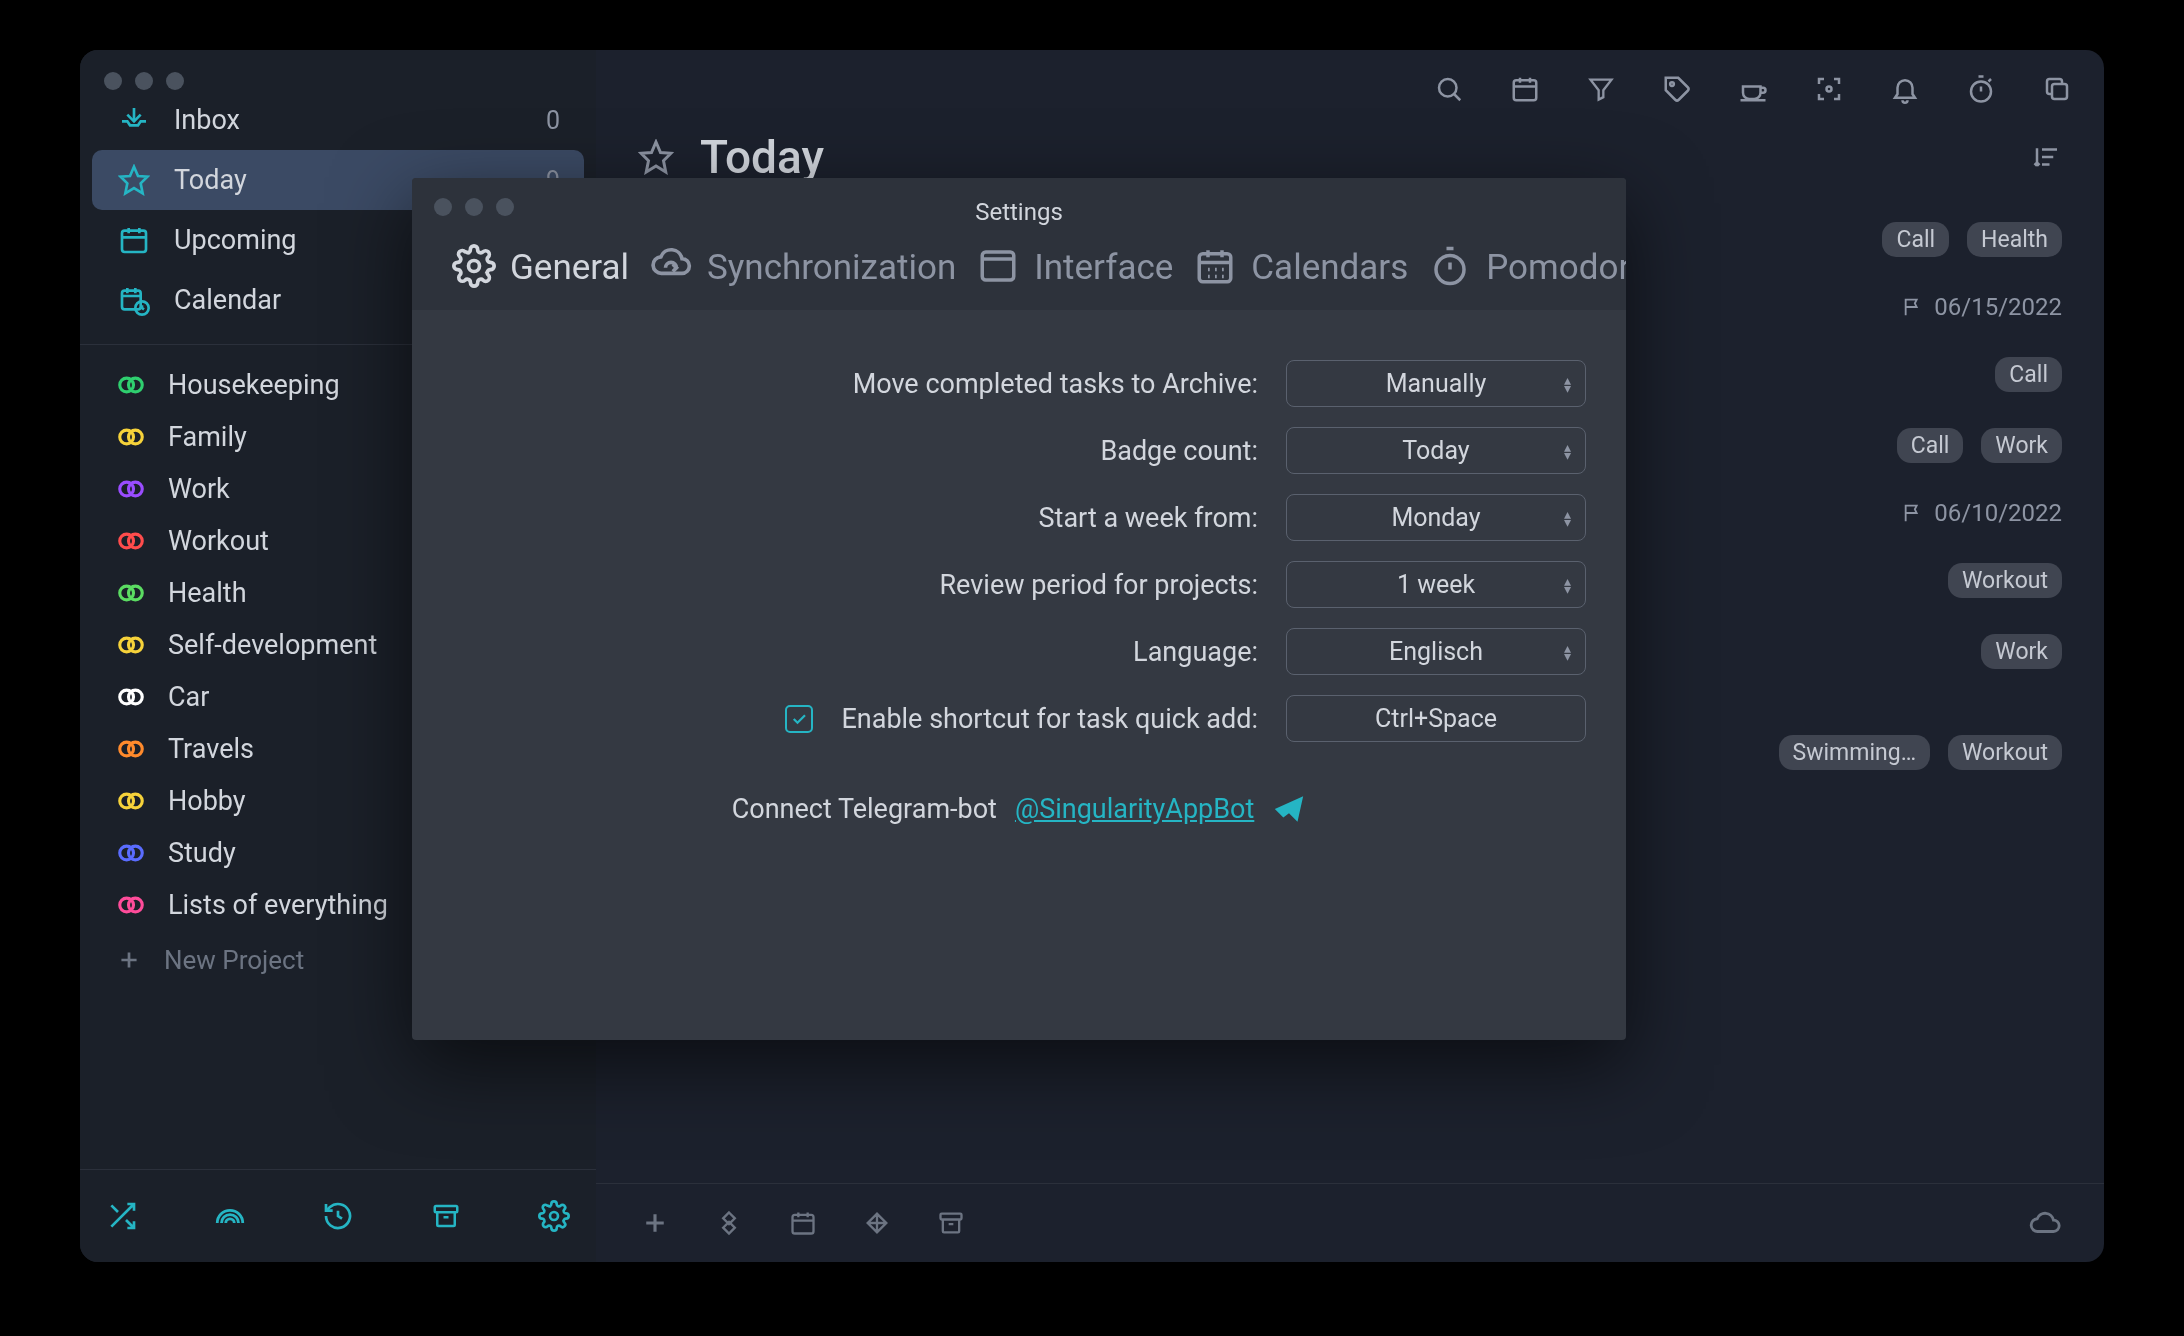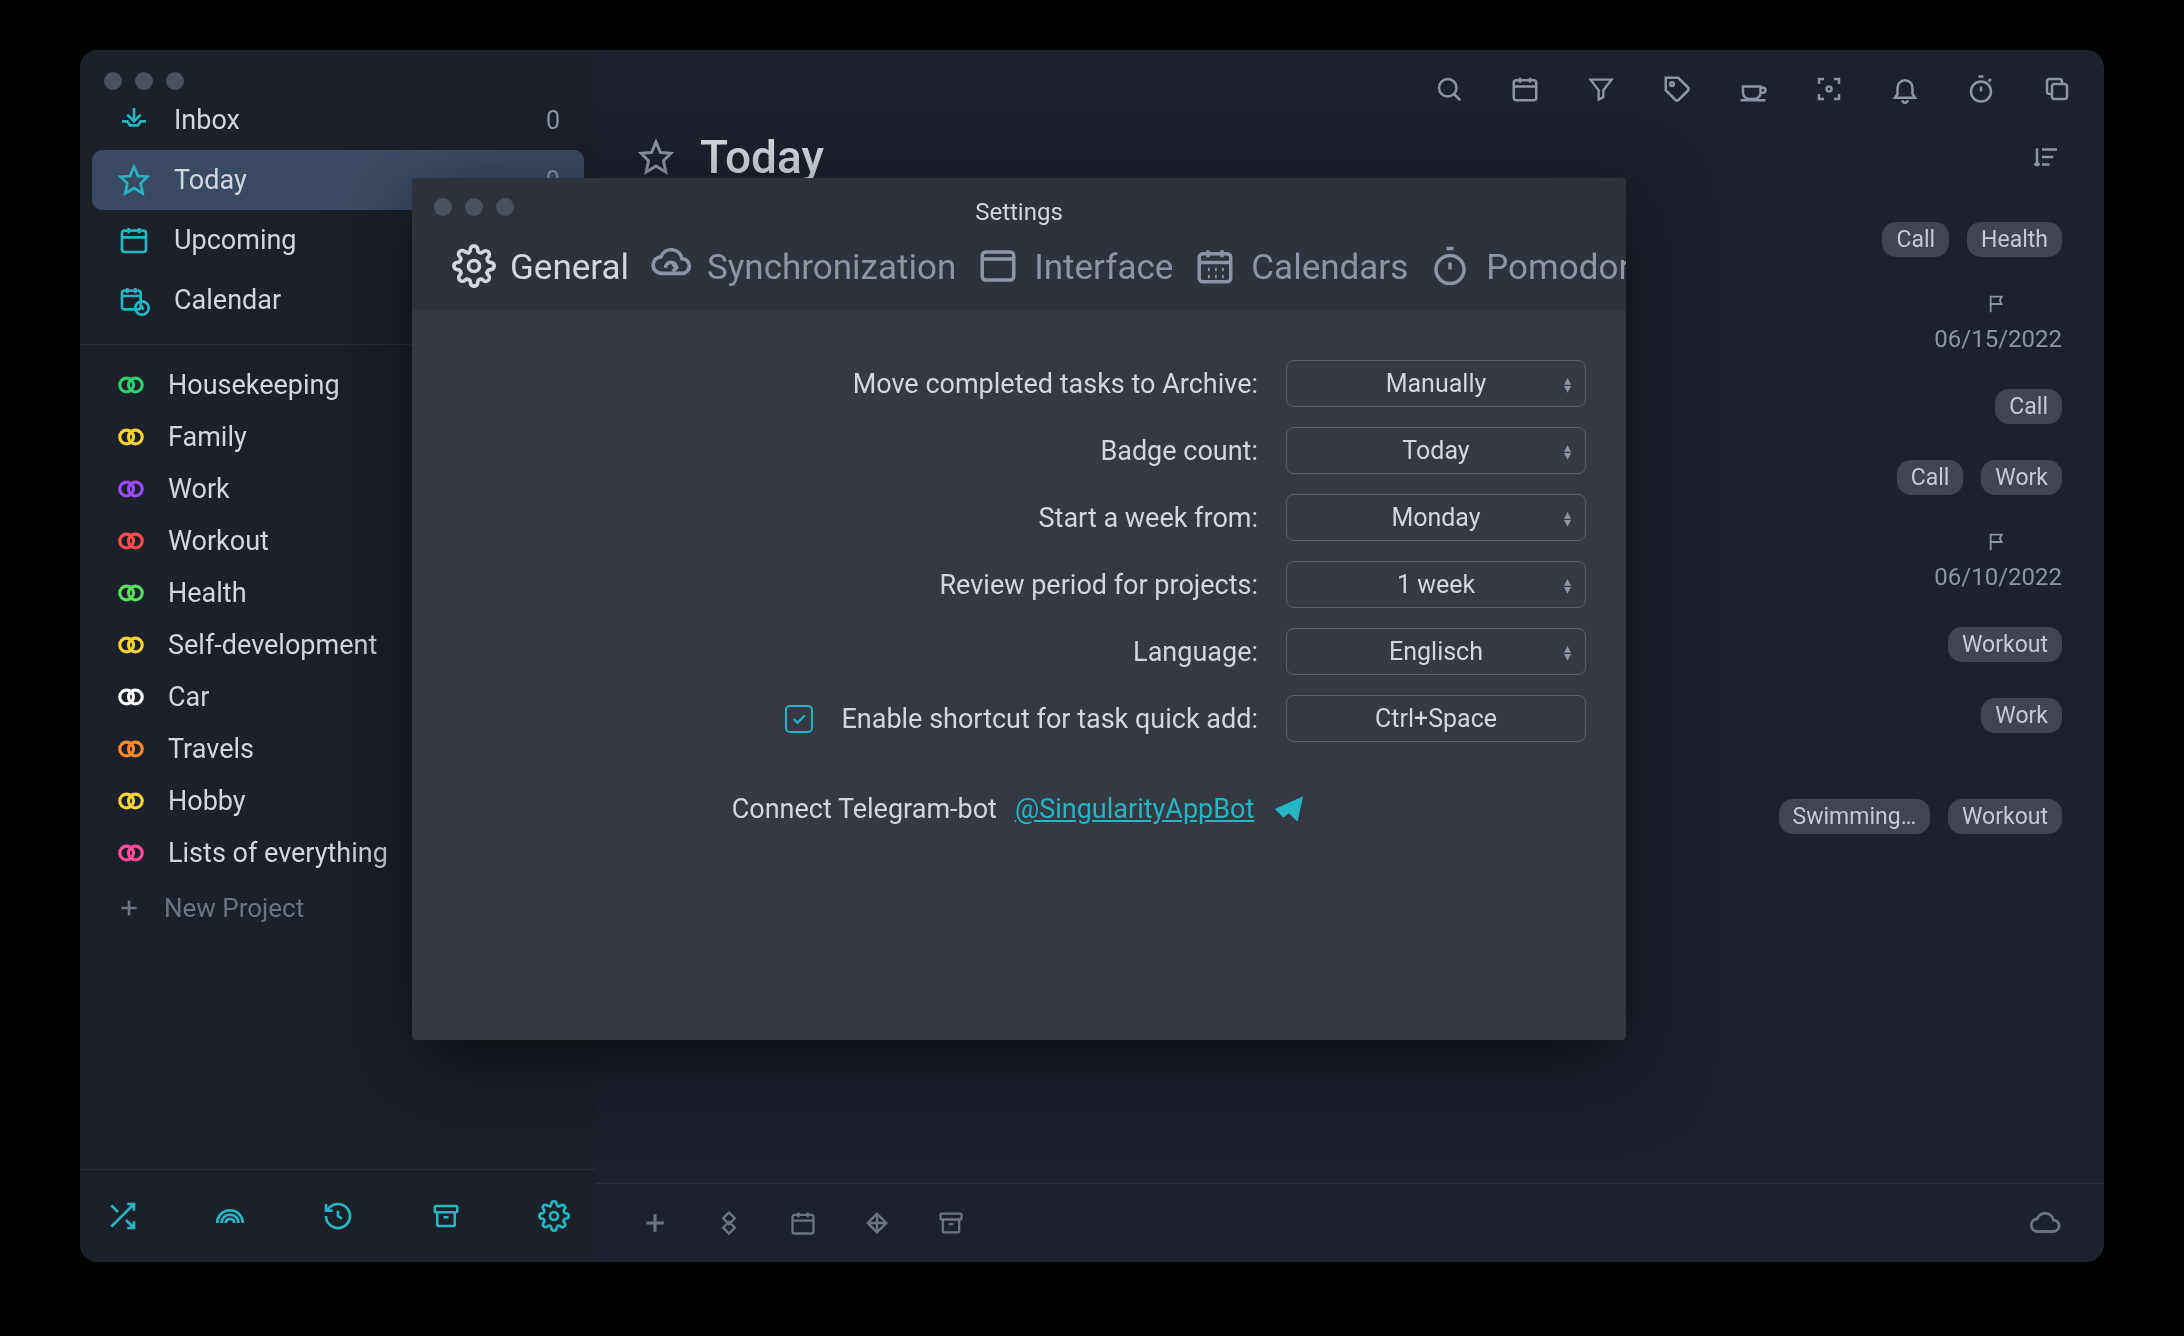--- a/index.html
+++ b/index.html
@@ -154,21 +154,21 @@
     width: 26px; height: 26px; border: 2.5px solid var(--text-dim);
     border-radius: 5px; background: transparent; cursor: pointer;
     flex-shrink:0;
   }
   .moon { color: #4666c8; flex-shrink:0; }
   .time-chip {
     background: var(--time-bg); color: var(--time-text);
     padding: 3px 14px; border-radius: 7px; font-size: 24px; font-weight:500;
     flex-shrink:0;
   }
-  .flag-date { display: flex; align-items: center; gap: 10px; color: var(--text-dim); font-size: 24px; flex-shrink:0;flex-direction:column; }
+  .flag-date { display: flex; align-items: center; gap: 10px; color: var(--text-dim); font-size: 24px; flex-shrink:0; }
   .tag {
     background: var(--tag-bg); color: var(--tag-text);
     padding: 4px 14px; border-radius: 14px; font-size: 23px; flex-shrink:0;
     max-width: 160px; overflow:hidden; text-overflow:ellipsis; white-space:nowrap;
   }
 
   .main-footer {
     display: flex; align-items: center; justify-content: space-between;
     padding: 22px 42px;
     border-top: 1px solid var(--divider);
@@ -396,20 +396,29 @@
     <span class="proj-ring">
       <svg width="30" height="30" viewBox="0 0 24 24" fill="none" stroke="#f6d23a" stroke-width="2.5">
         <circle cx="8.5" cy="12" r="5.5"></circle>
                 <circle cx="15.5" cy="12" r="5.5"></circle>
       </svg>
     </span>
     <span>Hobby</span>
           </div>
           <div class="proj-item">
     <span class="proj-ring">
+      <svg width="30" height="30" viewBox="0 0 24 24" fill="none" stroke="#5a6cff" stroke-width="2.5">
+        <circle cx="8.5" cy="12" r="5.5"></circle>
+                <circle cx="15.5" cy="12" r="5.5"></circle>
+      </svg>
+    </span>
+    <span>Study</span>
+          </div>
+          <div class="proj-item">
+    <span class="proj-ring">
       <svg width="30" height="30" viewBox="0 0 24 24" fill="none" stroke="#ff4c9a" stroke-width="2.5">
         <circle cx="8.5" cy="12" r="5.5"></circle>
                 <circle cx="15.5" cy="12" r="5.5"></circle>
       </svg>
     </span>
     <span>Lists of everything</span>
           </div>
         </div>
 
       <div class="new-project">

